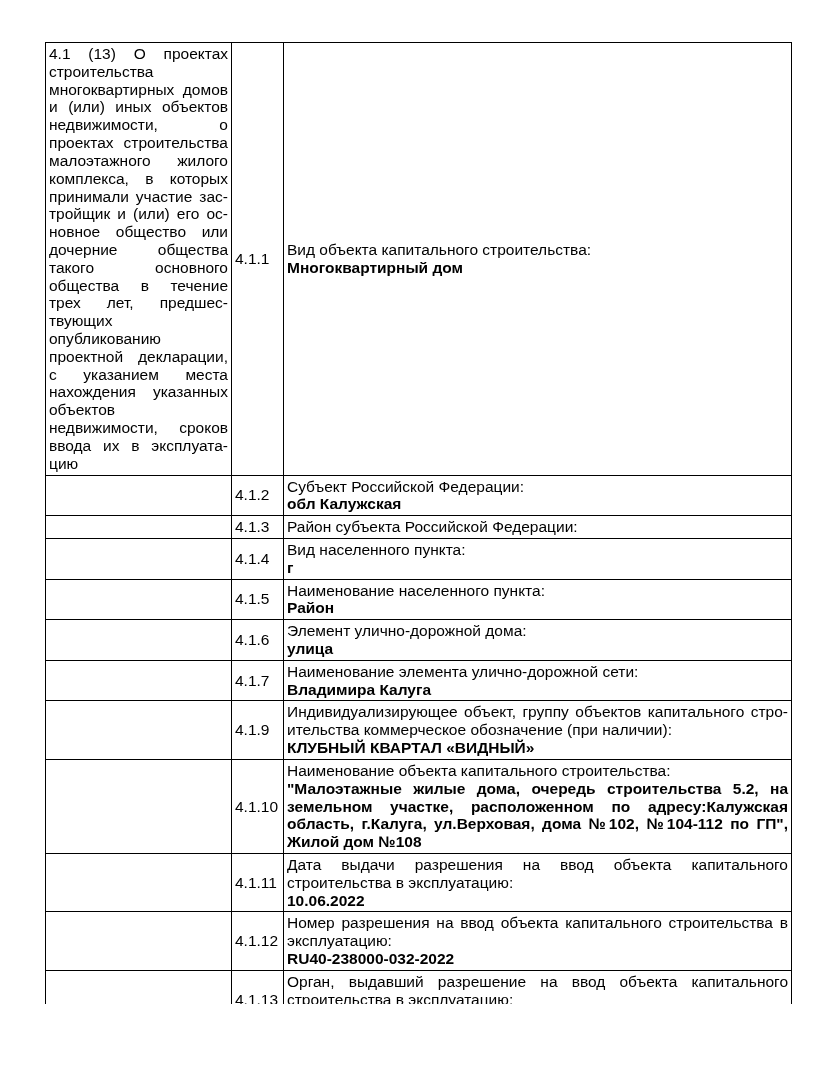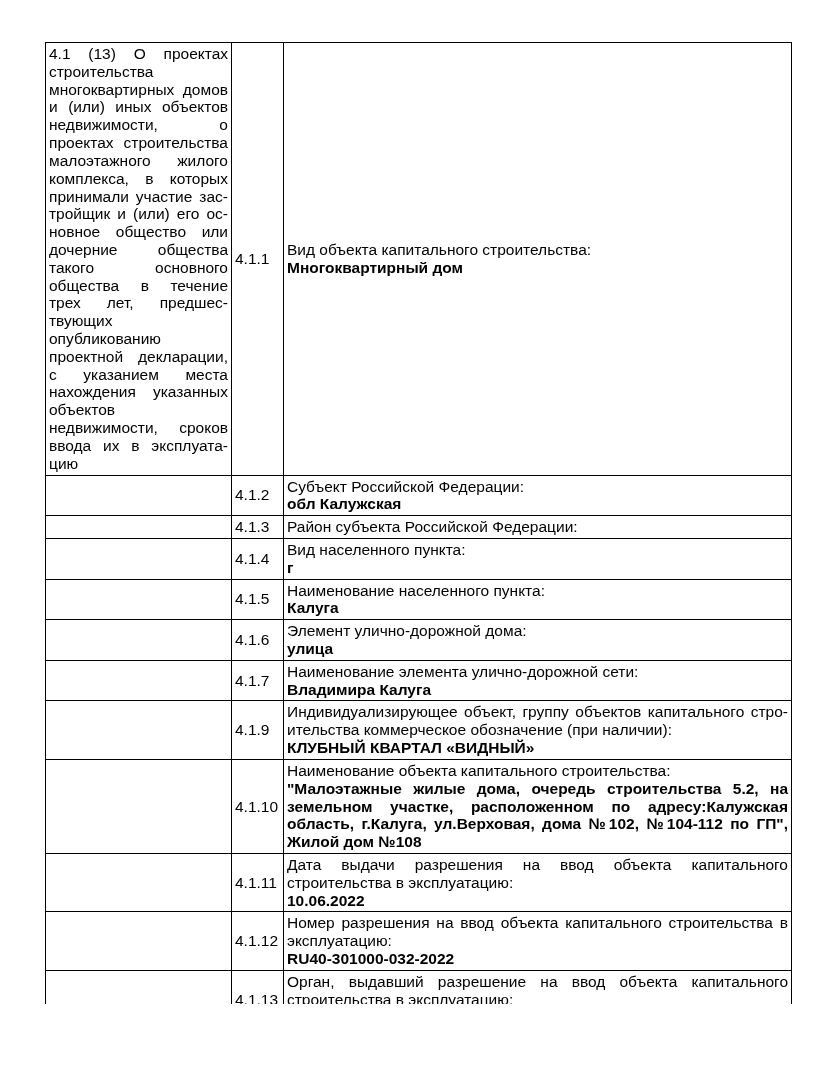--- a/index.html
+++ b/index.html
@@ -111,21 +111,21 @@
     </td>
   </tr>
 
   <tr>
     <td class="desc-cell">
       
     </td>
     <td class="num-cell">4.1.5</td>
     <td class="content-cell">
       <div class="label">Наименование населенного пункта:</div>
-      <div class="value-line"><span class="value-prefix"></span><span class="value">Калуга</span></div>
+      <div class="value-line"><span class="value-prefix"></span><span class="value">Район</span></div>
     </td>
   </tr>
 
   <tr>
     <td class="desc-cell">
       
     </td>
     <td class="num-cell">4.1.6</td>
     <td class="content-cell">
       <div class="label">Элемент улично-дорожной дома:</div>
@@ -178,21 +178,21 @@
     </td>
   </tr>
 
   <tr>
     <td class="desc-cell">
       
     </td>
     <td class="num-cell">4.1.12</td>
     <td class="content-cell">
       <div class="label">Номер разрешения на ввод объекта капитального строительства в экс­плуатацию:</div>
-      <div class="value-line"><span class="value-prefix"></span><span class="value">RU40-301000-032-2022</span></div>
+      <div class="value-line"><span class="value-prefix"></span><span class="value">RU40-238000-032-2022</span></div>
     </td>
   </tr>
 
   <tr>
     <td class="desc-cell">
       
     </td>
     <td class="num-cell">4.1.13</td>
     <td class="content-cell">
       <div class="label">Орган, выдавший разрешение на ввод объекта капитального строитель­ства в эксплуатацию:</div>

